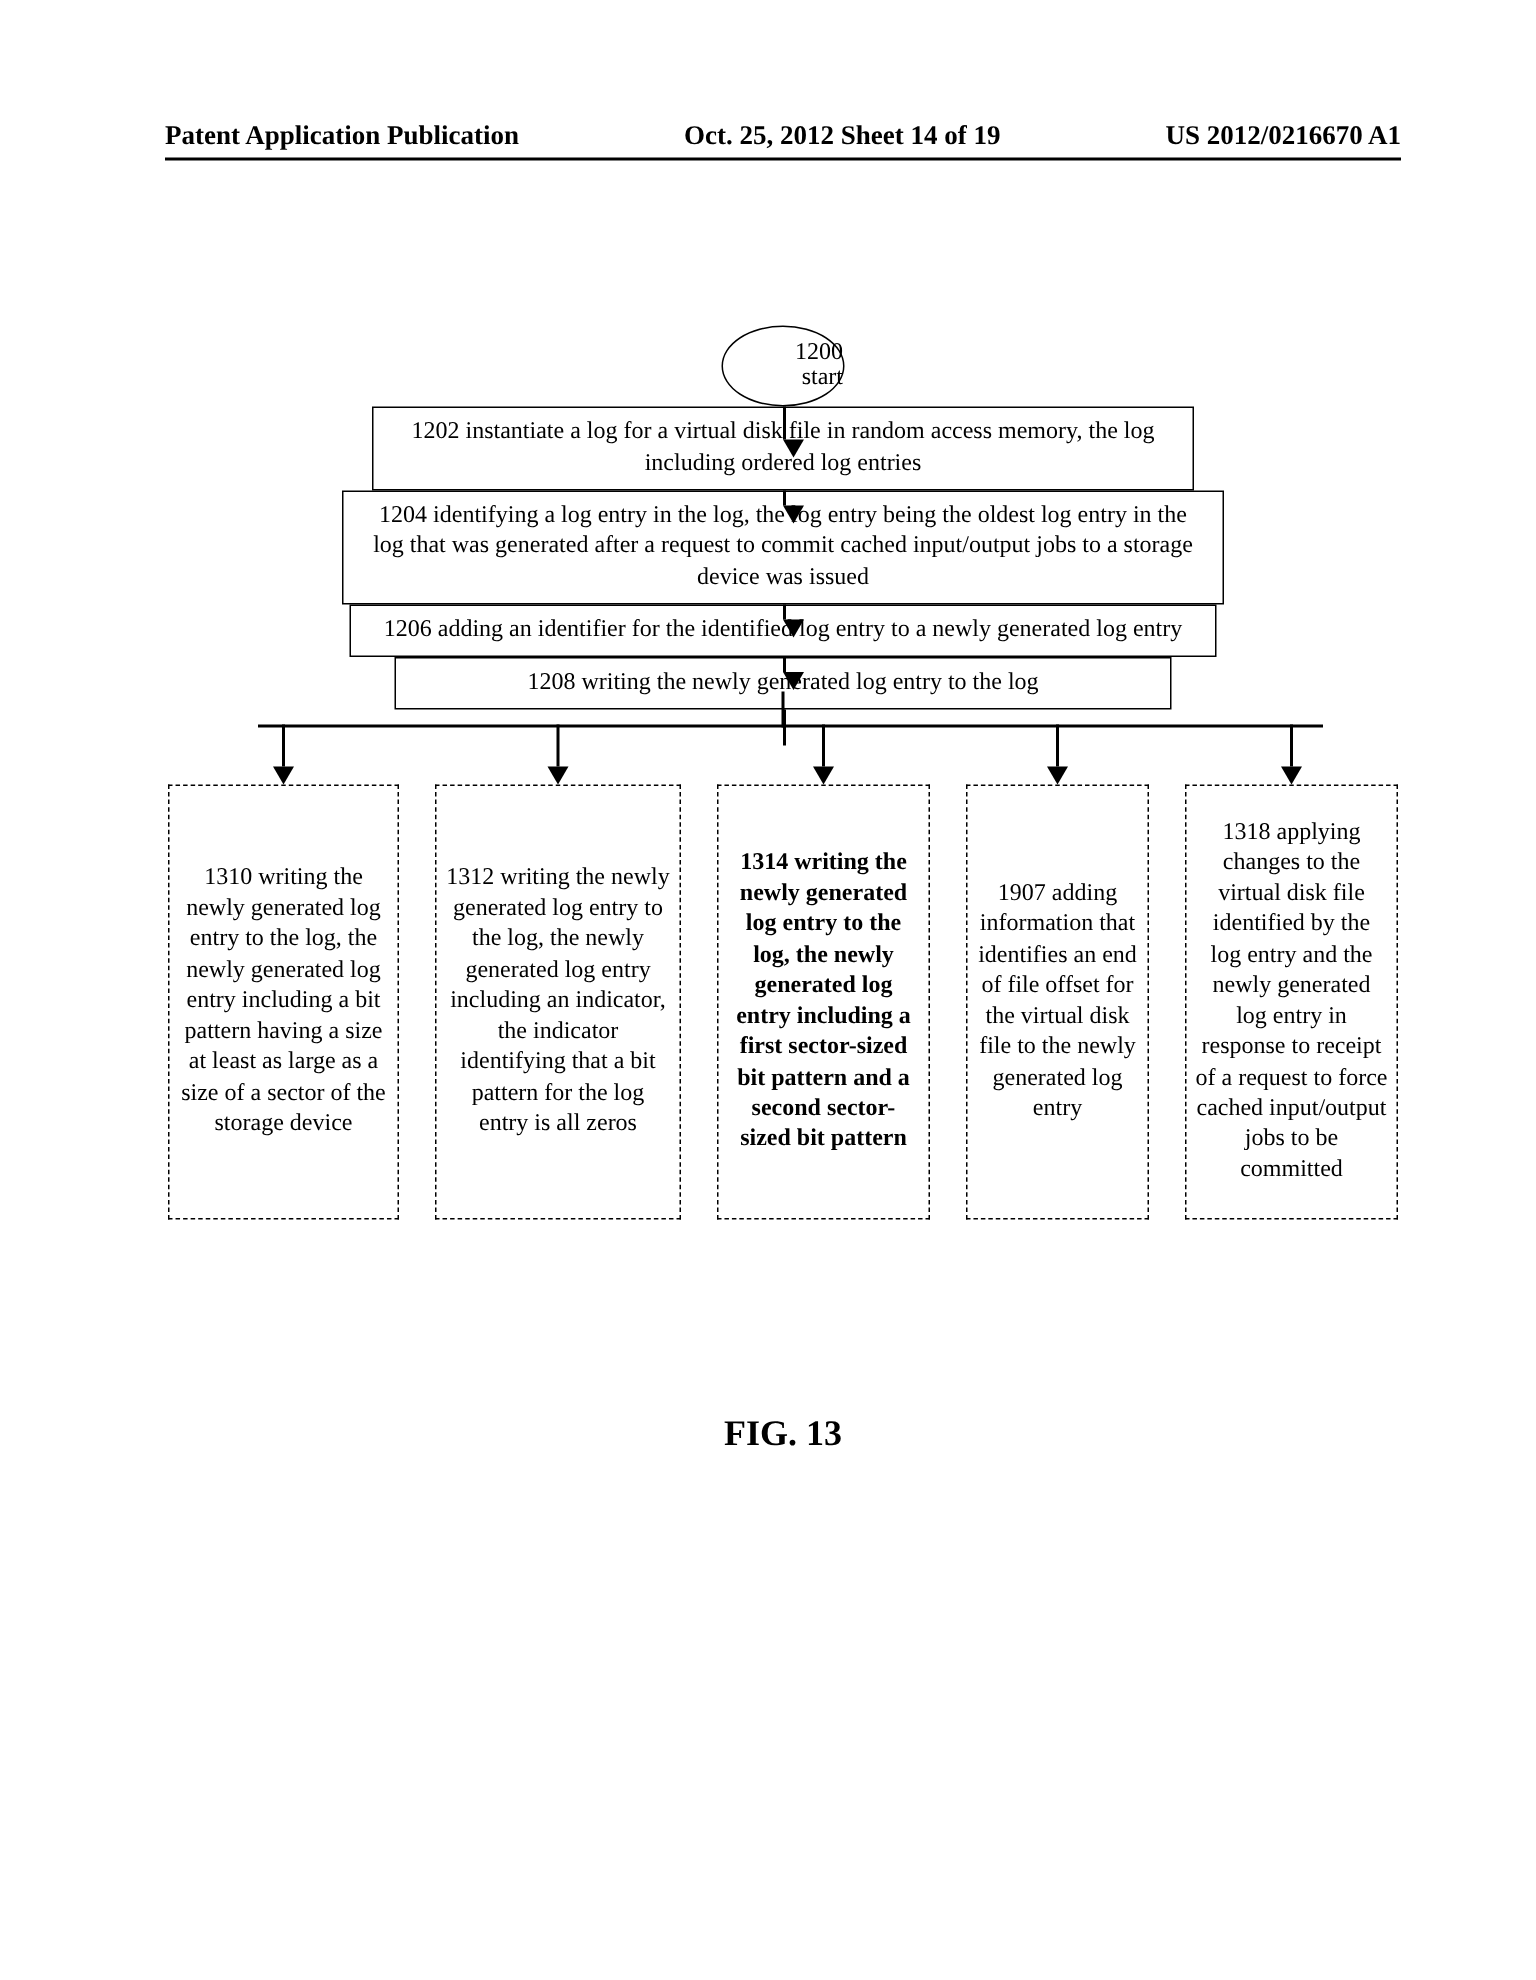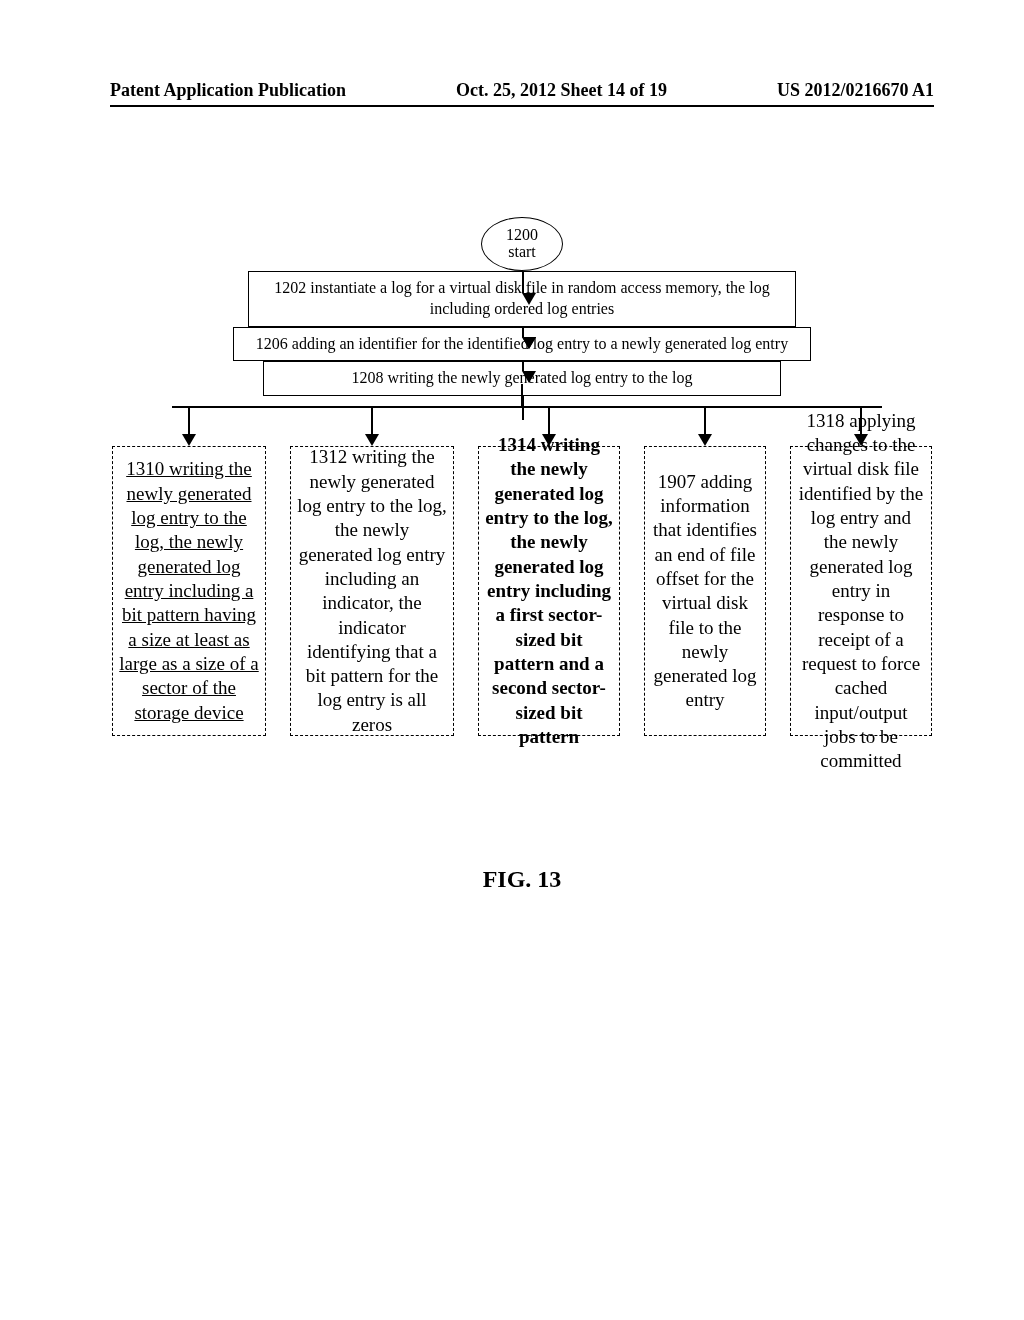--- a/index.html
+++ b/index.html
@@ -32,21 +32,21 @@
     margin: 0 auto;
   }
   .start-oval {
     width: 80px;
     height: 52px;
     border: 1.5px solid #000;
     border-radius: 50%;
     margin: 0 auto;
     display: flex;
     flex-direction: column;
-    align-items: center;
+    align-items: flex-end;
     justify-content: center;
     font-size: 16px;
     line-height: 1.05;
     text-align: center;
   }
   .main-box {
     border: 1.5px solid #000;
     font-size: 16px;
     text-align: center;
     padding: 6px 18px;
@@ -110,29 +110,29 @@
     width: 2px; height: 28px; background: #000;
   }
   .col .vhead {
     width: 0; height: 0;
     border-left: 7px solid transparent;
     border-right: 7px solid transparent;
     border-top: 12px solid #000;
   }
   .dashed-box {
     border: 1.5px dashed #000;
-    font-size: 19px;
+    font-size: 16px;
     text-align: center;
     padding: 8px 6px;
     line-height: 1.28;
     display:flex;
     align-items:center;
     justify-content:center;
   }
-  .c1310 { width: 140px; height: 272px; text-decoration: underline;}
+  .c1310 { width: 140px; height: 272px;}
   .c1312 { width: 150px; height: 272px;}
   .c1314 { width: 128px; height: 272px; font-weight: bold;}
   .c1316 { width: 108px; height: 272px;}
   .c1318 { width: 128px; height: 272px;}
   .figlabel {
     text-align: center;
     font-weight: bold;
     font-size: 24px;
     margin-top: 130px;
   }
@@ -160,20 +160,21 @@
         <div class="head"></div>
     </div>
 
     <div class="main-box b1202">1202 instantiate a log for a virtual disk file in random access memory, the log including ordered log entries</div>
 
     <div class="arrow-down">
       <div class="shaft" style="height:10px;"></div>
         <div class="head"></div>
     </div>
 
+    <div class="main-box b1204">1204 identifying  a log entry in the log, the log entry being the oldest log entry in the log that was generated after a request to commit cached input/output jobs to a storage device was issued</div>
 
     <div class="arrow-down">
       <div class="shaft" style="height:10px;"></div>
         <div class="head"></div>
     </div>
 
     <div class="main-box b1206">1206 adding an identifier for the identified log entry to a newly generated log entry</div>
 
     <div class="arrow-down">
       <div class="shaft" style="height:10px;"></div>

